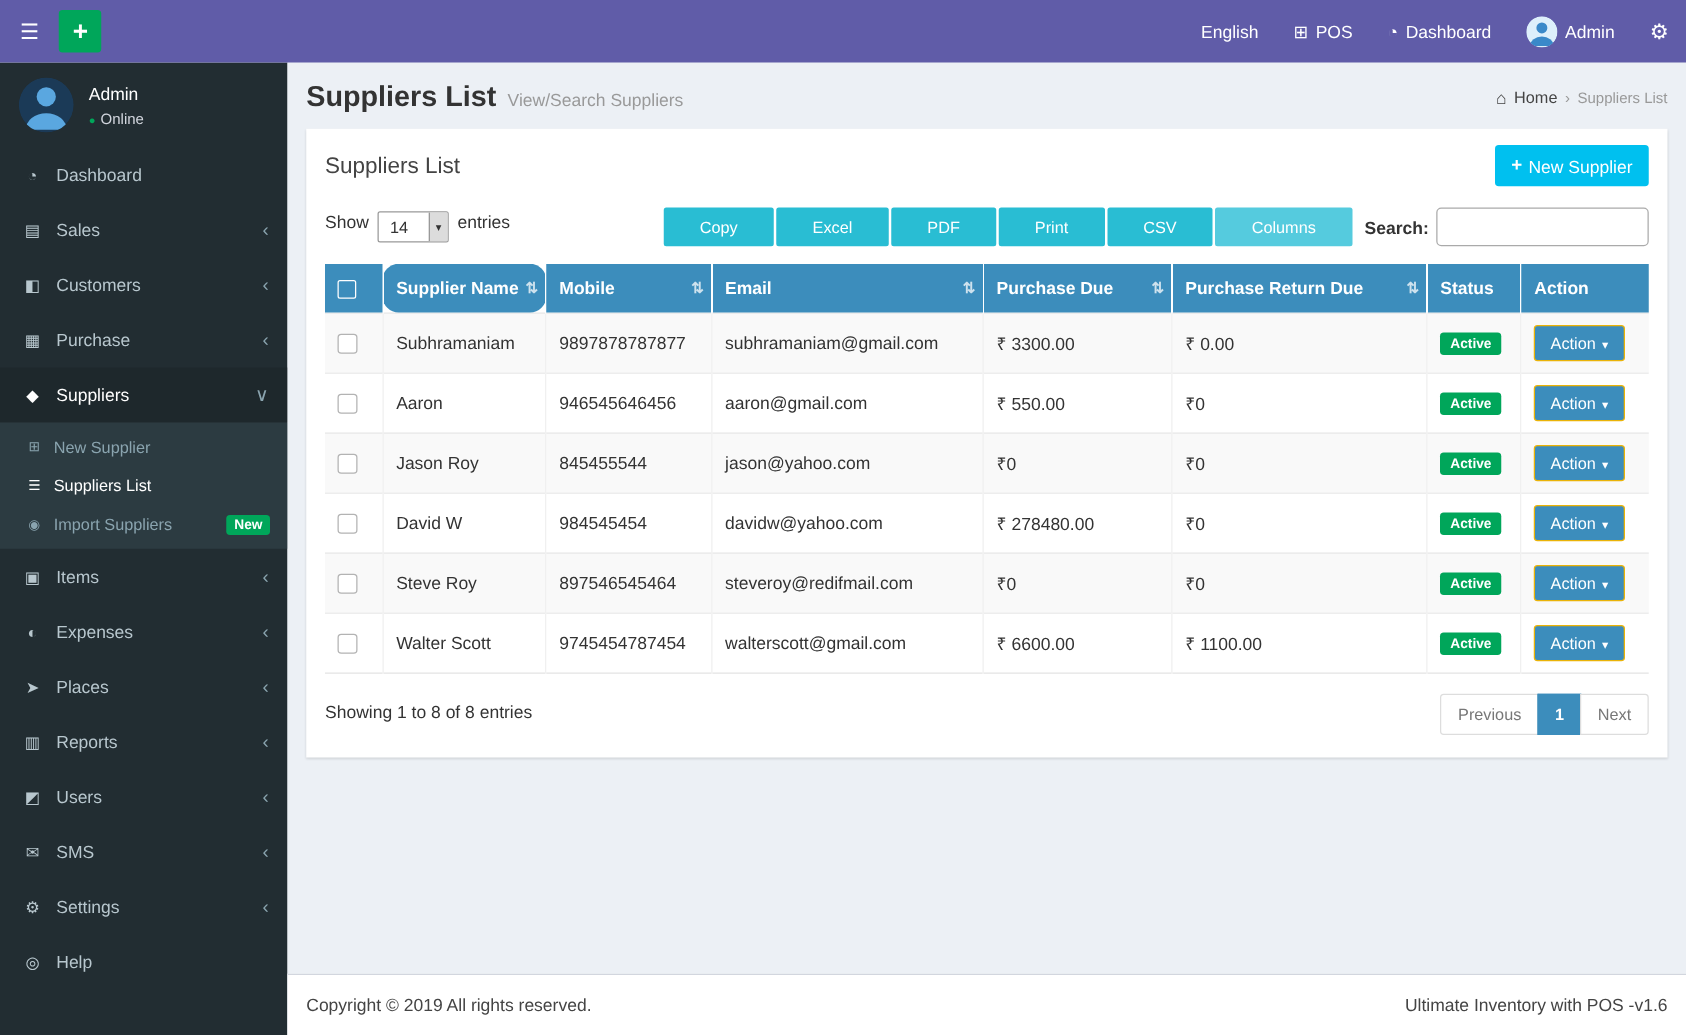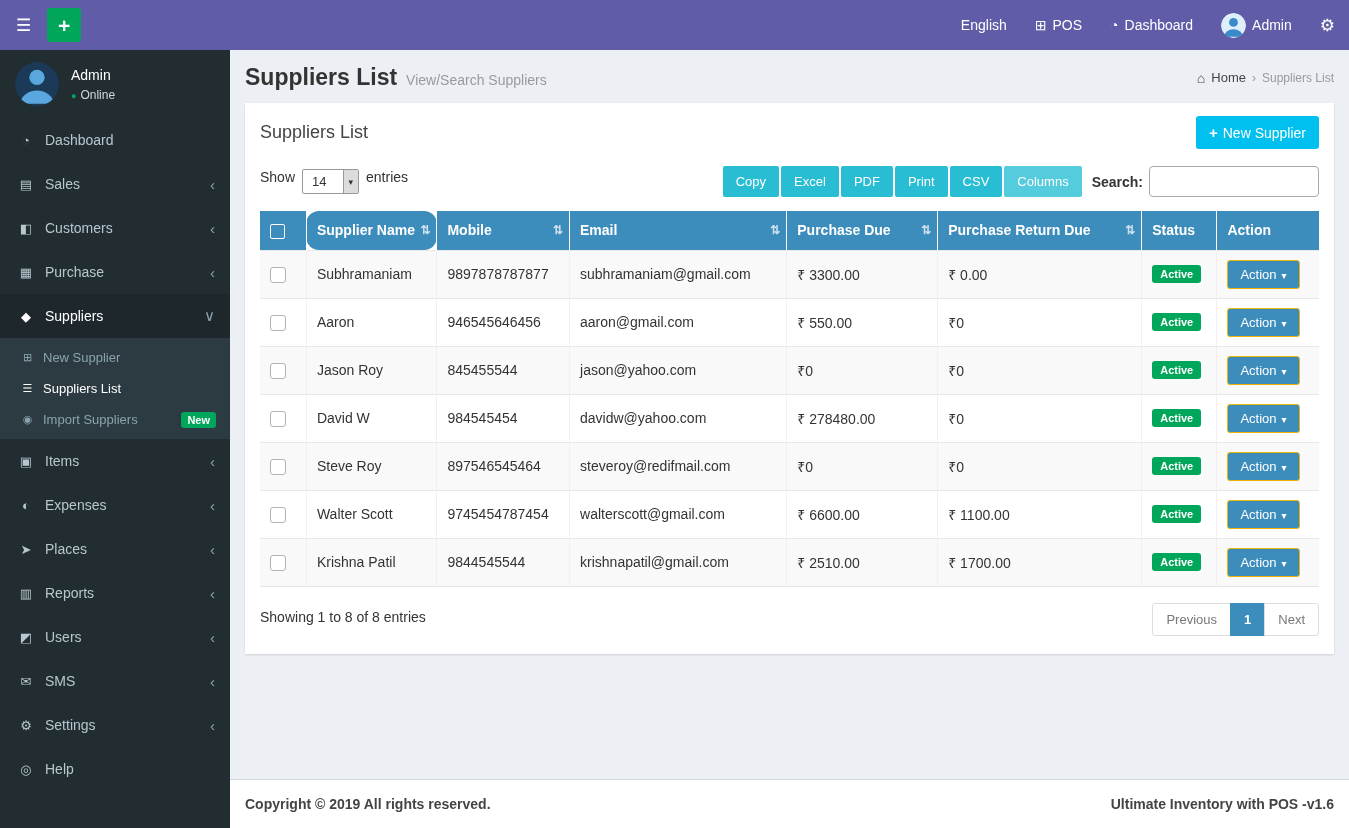--- a/index.html
+++ b/index.html
@@ -51,21 +51,21 @@
   .box-title { font-size:18px; color:#444; }
   .btn-new { background:#00c0ef; color:#fff; border:none; padding:8px 13px; border-radius:3px; font-size:14px; cursor:pointer; display:flex; align-items:center; gap:5px; }
   .btn-new .plus { font-weight:bold; font-size:15px; }
 
   .controls { padding:4px 15px 14px; display:flex; align-items:center; }
   .show-group { display:flex; align-items:flex-start; gap:7px; font-size:14px; }
   .select-box { display:inline-flex; border:1px solid #999; border-radius:2px; background:#fff; cursor:pointer; }
   .select-value { padding:4px 16px 4px 9px; font-size:13px; }
   .select-arrow { background:#dcdcdc; border-left:1px solid #999; padding:0 5px; font-size:9px; display:flex; align-items:center; color:#333; }
   .export-group { margin-left:auto; display:flex; gap:2px; }
-  .btn-export { background:#29bdd3; color:#fff; border:none; padding:8px 13px; font-size:13px; border-radius:2px; cursor:pointer; }
+  .btn-export { background:#29bdd3; color:#fff; border:none; padding:8px 29px; font-size:13px; border-radius:2px; cursor:pointer; }
   .btn-export.light { background:#55cbde; }
   .search-label { font-weight:bold; margin:0 6px 0 10px; font-size:14px; }
   .search-input { width:170px; height:31px; border:1px solid #aaa; border-radius:4px; padding:0 8px; font-size:13px; font-family:inherit; }
 
   table.data-table { width:calc(100% - 30px); margin:0 15px; border-collapse:collapse; }
   .data-table thead th { background:#3c8dbc; color:#fff; font-weight:bold; font-size:14px; text-align:left; padding:11px 20px 11px 10px; position:relative; border-right:1px solid rgba(255,255,255,0.35); }
   .data-table thead th:last-child { border-right:none; }
   .sort-ico { position:absolute; right:6px; top:50%; transform:translateY(-50%); font-size:12px; opacity:0.75; }
   .data-table tbody td { padding:9px 10px; font-size:14px; color:#333; vertical-align:middle; border-top:1px solid #e8e8e8; border-left:1px solid #f0f0f0; }
   .data-table tbody td:first-child { border-left:none; }
@@ -83,21 +83,21 @@
   .btn-action .caret { margin-left:5px; font-size:10px; }
 
   .table-footer { padding:14px 15px 18px; display:flex; justify-content:space-between; align-items:flex-start; }
   .info-text { font-size:14px; color:#333; margin-top:8px; }
   .pagination { display:flex; margin-top:2px; }
   .page-btn { border:1px solid #ddd; background:#fff; color:#777; padding:8px 13px; font-size:13px; margin-left:-1px; cursor:pointer; }
   .page-btn.prev { border-radius:3px 0 0 3px; margin-left:0; }
   .page-btn.next { border-radius:0 3px 3px 0; }
   .page-btn.active { background:#3c8dbc; border-color:#3c8dbc; color:#fff; font-weight:bold; }
 
-  .main-footer { position:absolute; bottom:0; left:0; right:0; background:#fff; border-top:1px solid #d2d6de; padding:16px 15px; display:flex; justify-content:space-between; font-weight:bold; color:#444; font-size:14px;align-items:flex-end; }
+  .main-footer { position:absolute; bottom:0; left:0; right:0; background:#fff; border-top:1px solid #d2d6de; padding:16px 15px; display:flex; justify-content:space-between; font-weight:normal; color:#444; font-size:14px;align-items:flex-end; }
 </style>
 </head>
 <body>
 
 <header class="main-header">
   <nav class="navbar">
     <span class="hamburger">☰</span>
     <button class="quick-add">+</button>
     <div class="nav-right">
       <div class="nav-item">
@@ -335,30 +335,20 @@
           <tr>
             <td class="td-cb"><span class="cb cb-body"></span></td>
             <td>Walter Scott</td>
             <td>9745454787454</td>
             <td>walterscott@gmail.com</td>
             <td>₹ 6600.00</td>
             <td>₹ 1100.00</td>
             <td><span class="badge-active">Active</span></td>
             <td><button class="btn-action"><span>Action</span><span class="caret">▾</span></button></td>
           </tr>
-          <tr>
-            <td class="td-cb"><span class="cb cb-body"></span></td>
-            <td>Krishna Patil</td>
-            <td>9844545544</td>
-            <td>krishnapatil@gmail.com</td>
-            <td>₹ 2510.00</td>
-            <td>₹ 1700.00</td>
-            <td><span class="badge-active">Active</span></td>
-            <td><button class="btn-action"><span>Action</span><span class="caret">▾</span></button></td>
-          </tr>
         </tbody>
     </table>
 
     <div class="table-footer">
       <span class="info-text">Showing 1 to 8 of 8 entries</span>
       <div class="pagination">
         <span class="page-btn prev">Previous</span>
         <span class="page-btn active">1</span>
         <span class="page-btn next">Next</span>
       </div>

